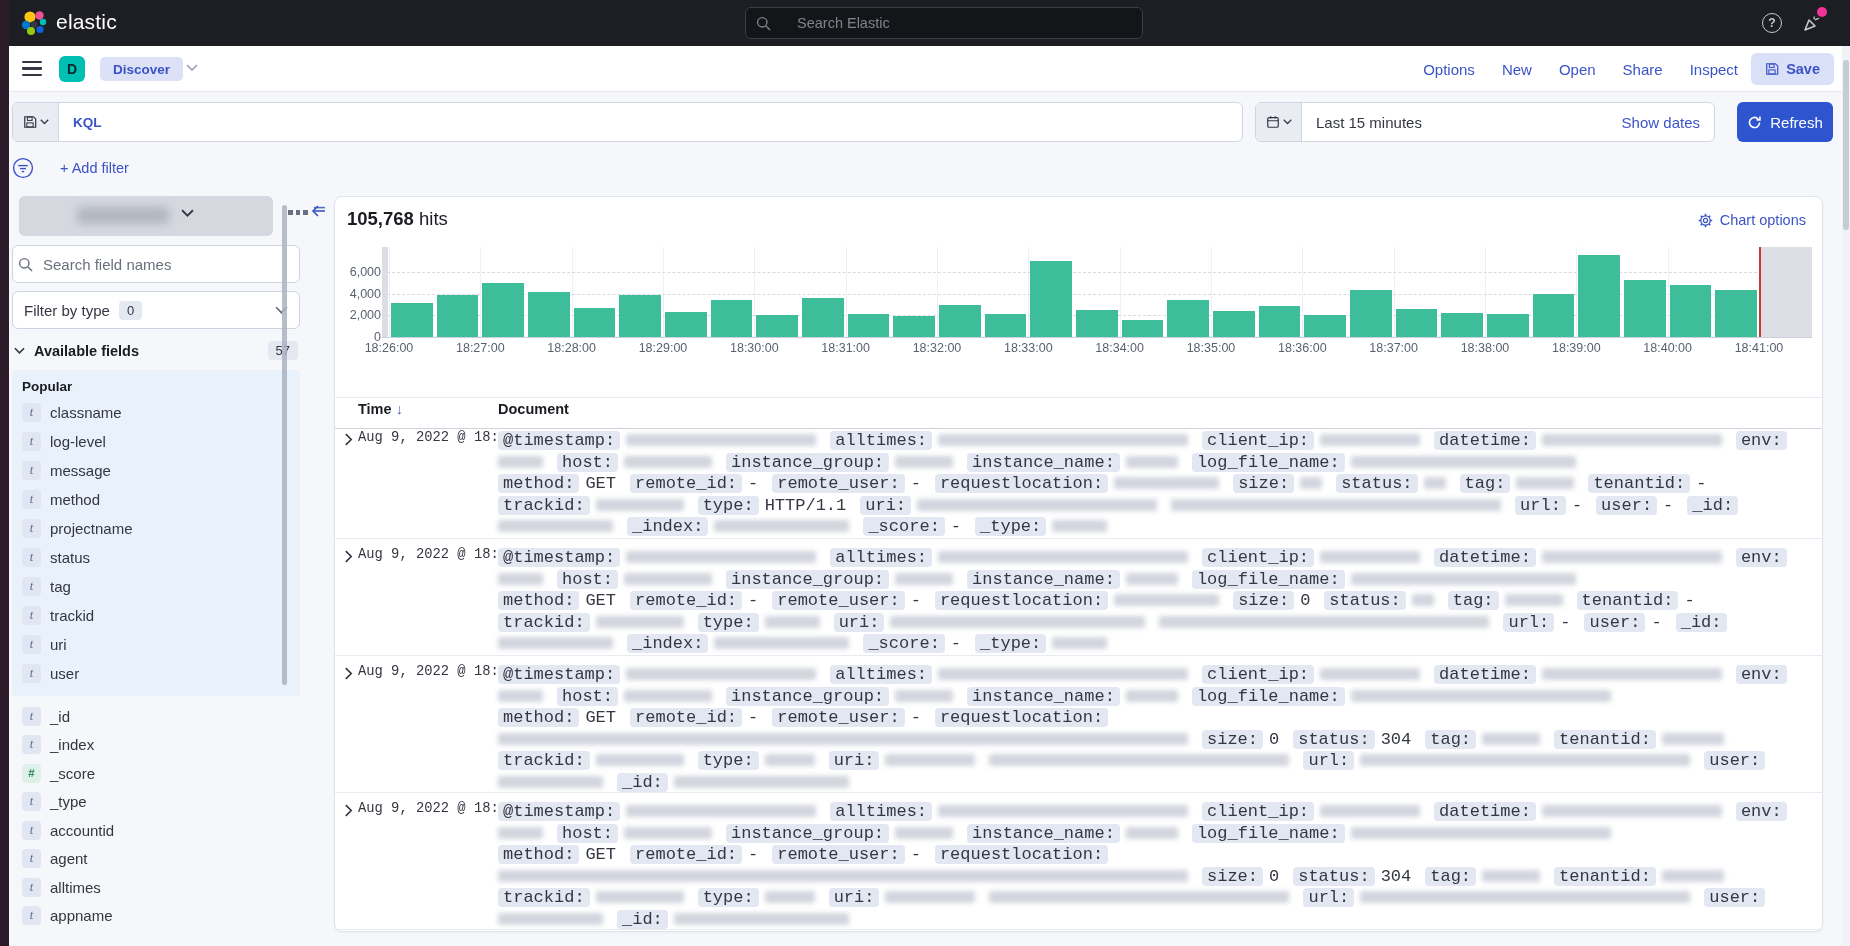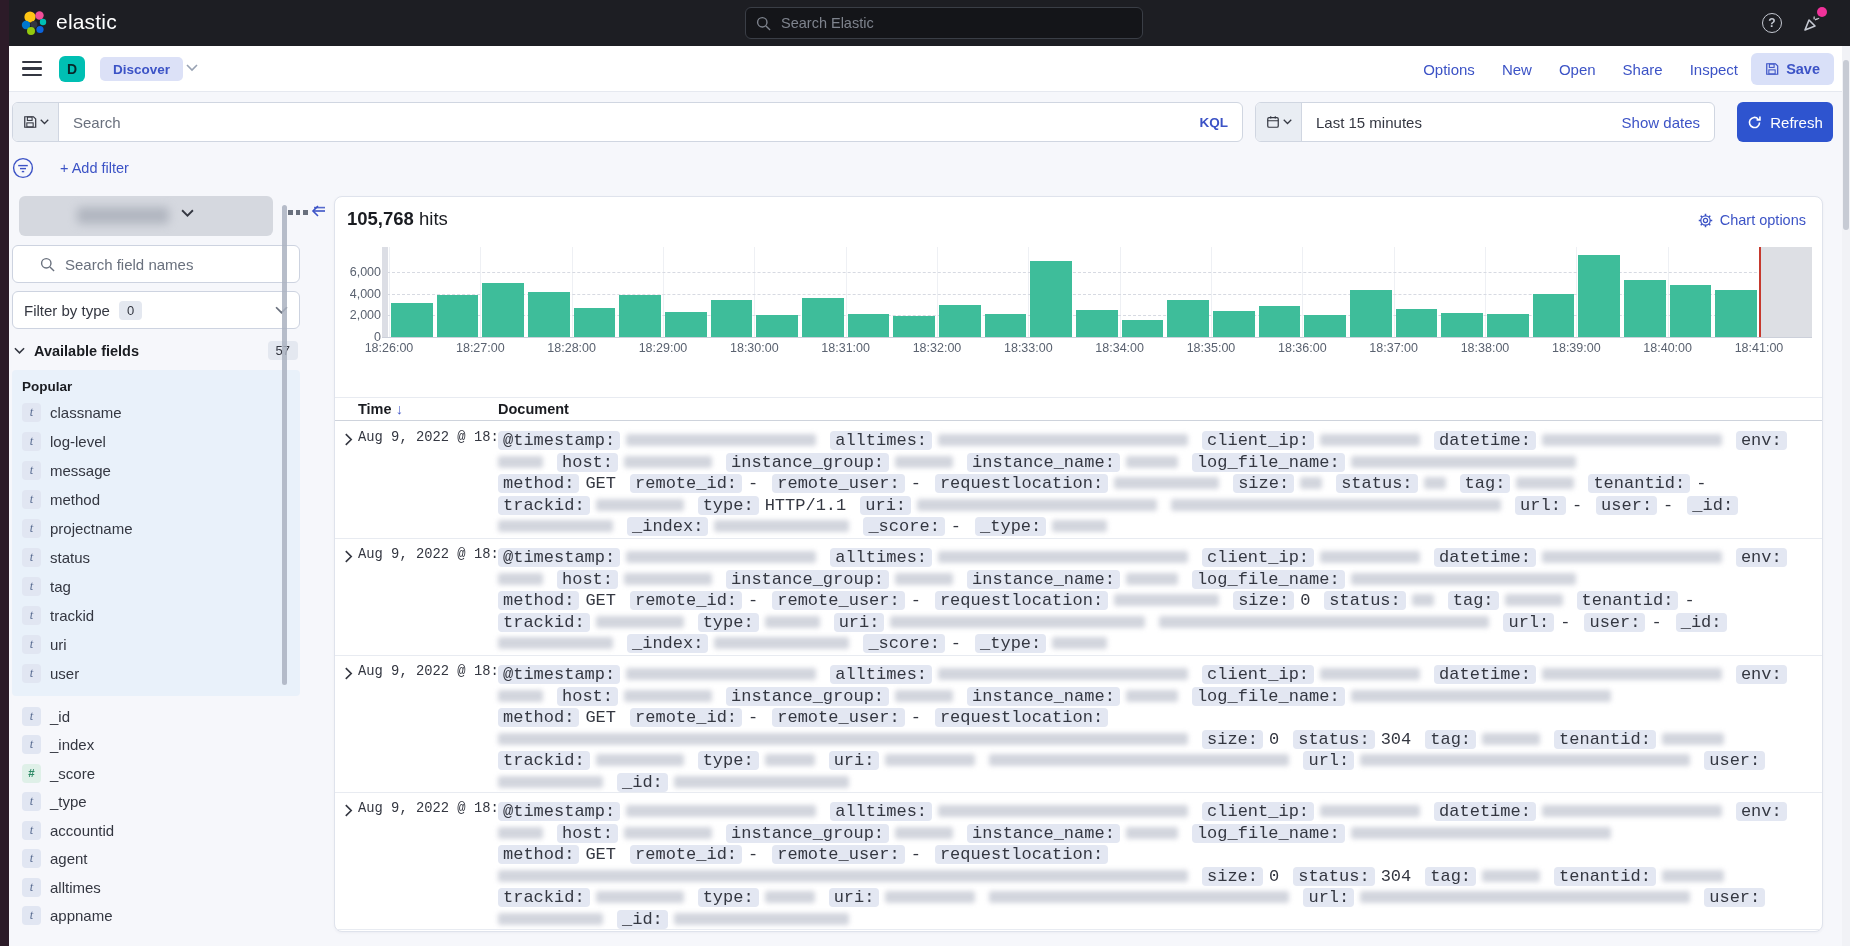--- a/index.html
+++ b/index.html
@@ -14,21 +14,21 @@
   #edge-left { position:absolute; left:0; top:0; width:9px; height:946px; background:#2c1b28; z-index:60; }
   #page-scrollbar { position:absolute; right:0; top:46px; width:8px; height:900px; background:#f1f2f6; z-index:55; }
   #page-scrollbar .thumb { position:absolute; left:1px; top:14px; width:6px; height:170px; background:#c7cbd4; border-radius:3px; }
 
   
   .top-header { position:absolute; left:0; top:0; width:1850px; height:46px; background:#1d1e23; z-index:40; }
   .logo { position:absolute; left:20px; top:9px; width:28px; height:28px; }
   .brand { position:absolute; left:56px; top:10px; color:#ffffff; font-size:21px; letter-spacing:.2px; }
   .global-search { position:absolute; left:745px; top:7px; width:398px; height:32px; background:#141519;
     border:1px solid #3a3e46; border-radius:6px; display:flex; align-items:center; padding:0 10px; gap:8px; color:#7e838d; }
-  .global-search input { background:transparent; border:none; outline:none; color:#737373; font-size:14.5px; width:100%; }
+  .global-search input { background:transparent; border:none; outline:none; color:#737373; font-size:14.5px; width:100%;margin-left:16px; }
   .global-search input::placeholder { color:#7e838d; }
   .hdr-icon { position:absolute; top:11px; width:24px; height:24px; color:#c5c9d2; display:flex; align-items:center; justify-content:center; }
   .hdr-icon.help { right:66px; }
   .hdr-icon.news { right:26px; }
   .help-ring { width:20px; height:20px; border:1.8px solid #c5c9d2; border-radius:50%; display:flex; align-items:center; justify-content:center; font-size:12px; font-weight:bold; color:#c5c9d2; }
   .pink-dot { position:absolute; right:-3px; top:-4px; width:10px; height:10px; border-radius:50%; background:#f0329a; }
 
   
   .toolbar { position:absolute; left:0; top:46px; width:1850px; height:46px; background:#fff; border-bottom:1px solid #e6e9f0; z-index:30; }
   .hamburger { position:absolute; left:22px; top:15px; width:20px; height:16px; cursor:pointer; }
@@ -64,21 +64,21 @@
 
   
   .sidebar { position:absolute; left:12px; top:196px; width:288px; }
   .dv-selector { position:relative; margin-left:7px; width:254px; height:40px; background:#d5d8df; border-radius:6px; cursor:pointer; }
   .dv-blur { position:absolute; left:58px; top:11px; width:92px; height:17px; background:#9aa0ac; border-radius:3px; filter:blur(5px); opacity:.6; }
   .dv-caret { position:absolute; left:162px; top:13px; color:#343741; }
   .panel-toggles { position:absolute; left:288px; top:202px; width:48px; height:26px; z-index:20; }
   .dots-btn { position:absolute; left:0; top:8px; display:flex; gap:3px; cursor:pointer; }
   .dots-btn i { width:4.5px; height:4.5px; background:#69707d; display:block; }
   .collapse-btn { position:absolute; left:22px; top:1px; color:#3c53c6; font-size:17px; cursor:pointer; }
-  .field-search { margin-top:9px; height:38px; background:#fff; border:1px solid #cdd3e0; border-radius:6px; display:flex; align-items:center; padding:0 27px; gap:8px; color:#69707d; }
+  .field-search { margin-top:9px; height:38px; background:#fff; border:1px solid #cdd3e0; border-radius:6px; display:flex; align-items:center; padding:0 5px; gap:8px; color:#69707d; }
   .field-search input { border:none; outline:none; font-size:15px; width:100%; color:#343741; background:transparent; }
   .field-search input::placeholder { color:#69707d; }
   .filter-type { margin-top:8px; height:38px; background:#fff; border:1px solid #cdd3e0; border-radius:6px; display:flex; align-items:center; padding:0 11px; gap:9px; cursor:pointer; }
   .filter-type .lbl { font-size:15px; color:#343741; }
   .count-chip { background:#e4e8f0; border-radius:4px; font-size:13px; color:#343741; padding:2px 8px; }
   .filter-type .sp { flex:1; }
   .avail-hdr { margin-top:12px; display:flex; align-items:center; gap:9px; padding:0 2px; cursor:pointer; }
   .avail-hdr .lbl { font-size:14.5px; font-weight:bold; color:#1a1c21; }
   .avail-hdr .sp { flex:1; }
   .popular-block { margin-top:10px; background:#e9f1fa; border-radius:4px; padding:9px 0 8px 10px; }
@@ -108,21 +108,21 @@
   .gridv { position:absolute; width:1px; background:#eef0f4; top:50px; height:90px; }
   .baseline { position:absolute; left:47px; top:140px; width:1430px; border-top:1px solid #ccd0da; }
   .bar { position:absolute; background:#3ebd9a; }
   .lead-sliver { position:absolute; left:47px; top:50px; width:6px; height:90px; background:#dcdee5; }
   .incomplete { position:absolute; top:50px; height:90px; background:#dddfe4; }
   .nowline { position:absolute; top:50px; height:90px; width:2px; background:#c6392e; }
   .xlab { position:absolute; top:144px; transform:translateX(-50%); font-size:12.5px; color:#5a6270; white-space:nowrap; }
   .caption { position:absolute; left:0; top:166px; width:1489px; text-align:center; font-size:14px; color:#343741; }
 
   
-  .thead { position:absolute; left:0; top:200px; width:1489px; height:24px; border-top:1px solid #e8ebf1; border-bottom:1px solid #ced3dc; }
+  .thead { position:absolute; left:0; top:200px; width:1489px; height:32px; border-top:1px solid #e8ebf1; border-bottom:1px solid #ced3dc; }
   .th-time { position:absolute; left:23px; top:3px; font-size:14.5px; font-weight:bold; color:#1a1c21; cursor:pointer; }
   .th-time .arrow { color:#4a5ec9; font-weight:normal; }
   .th-doc { position:absolute; left:163px; top:3px; font-size:14.5px; font-weight:bold; color:#1a1c21; }
   .row { position:absolute; left:0; width:1489px; border-bottom:1px solid #e8ebf1; overflow:hidden; }
   .expand { position:absolute; left:8px; top:11px; cursor:pointer; }
   .tcell { position:absolute; left:23px; top:8px; font-size:13.8px; color:#343741; white-space:nowrap; }
   .dcell { position:absolute; left:163px; top:8px; width:1300px; line-height:20.6px; font-size:17px; color:#343741; }
   .fbadge { background:#e3e7f2; border-radius:4px; padding:0 5px; margin-right:6px; font-family:"Liberation Mono","DejaVu Sans Mono",monospace; }
   .pval { margin-right:14px; font-family:"Liberation Mono","DejaVu Sans Mono",monospace; }
   .redact { display:inline-block; height:12px; background:#c3c7d2; border-radius:2px; filter:blur(2.5px); opacity:.75; margin-right:14px; vertical-align:-1px; }
@@ -209,21 +209,20 @@
     <div class="sq-btn">
       <svg width="14" height="14" viewBox="0 0 16 16">
           <path d="M2 2 h10 l2.5 2.5 V14 H2 Z" fill="none" stroke="#343741" stroke-width="1.4"></path>
           <rect x="5" y="2.4" width="5.4" height="3.8" fill="none" stroke="#343741" stroke-width="1.2"></rect>
           <rect x="4.4" y="9" width="7.2" height="4.6" fill="none" stroke="#343741" stroke-width="1.2"></rect>
         </svg>
       <svg width="9" height="6" viewBox="0 0 12 8">
           <path d="M1 1 L6 6 L11 1" fill="none" stroke="#343741" stroke-width="1.7"></path>
         </svg>
     </div>
-    <input class="query-input" type="text" placeholder="Search" style="">
     <div class="kql">KQL</div>
   </div>
   <div class="date-group">
     <div class="cal-btn">
       <svg width="14" height="14" viewBox="0 0 16 16">
           <rect x="2" y="3" width="12" height="11" rx="1.5" fill="none" stroke="#343741" stroke-width="1.4"></rect>
           <line x1="2" y1="6.6" x2="14" y2="6.6" stroke="#343741" stroke-width="1.2"></line>
           <line x1="5.4" y1="1.4" x2="5.4" y2="4" stroke="#343741" stroke-width="1.3"></line>
           <line x1="10.6" y1="1.4" x2="10.6" y2="4" stroke="#343741" stroke-width="1.3"></line>
         </svg>

